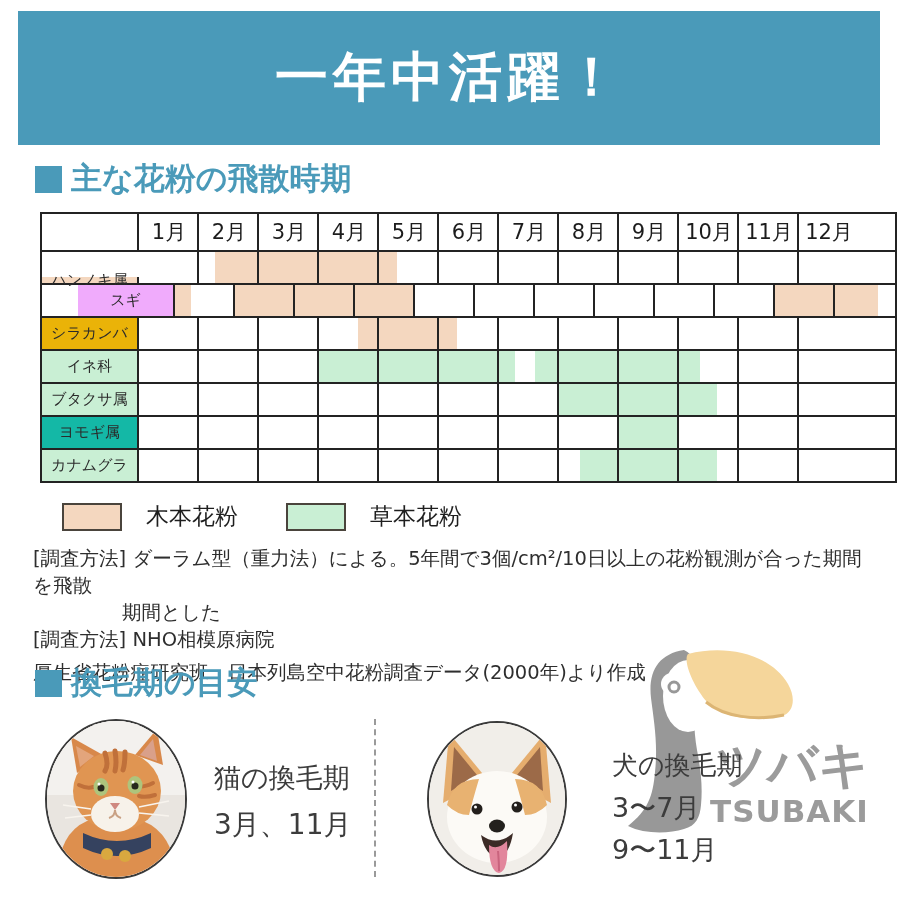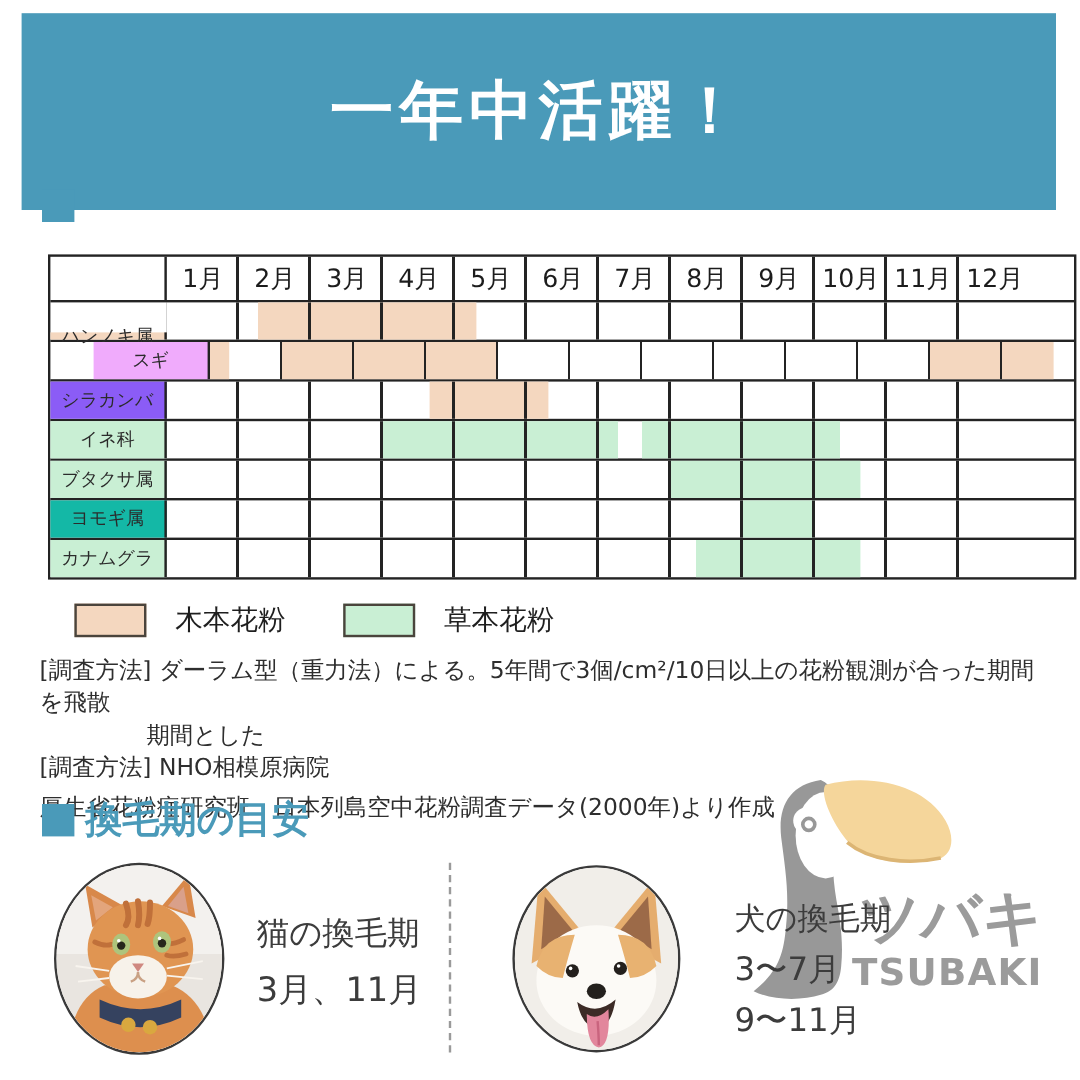--- a/index.html
+++ b/index.html
@@ -1,21 +1,21 @@
 <!DOCTYPE html>
 <html><head>
 <meta charset="utf-8">
 <style>
   html,body{margin:0;padding:0}
   body{
     width:900px;height:900px;position:relative;overflow:hidden;
     background:#ffffff;font-family:"DejaVu Sans","Liberation Sans",sans-serif;
   }
   
-  .banner{position:absolute;left:18px;top:11px;width:862px;height:164px;
+  .banner{position:absolute;left:18px;top:11px;width:862px;height:134px;
     background:#4a9ab9;display:flex;align-items:center;justify-content:center}
   .banner-title{color:#fff;font-size:53px;font-weight:bold;letter-spacing:5px}
 
   
   .sec-heading{position:absolute;display:flex;align-items:center;gap:9px;
     color:#4a9ab9;font-weight:bold;font-size:31px;white-space:nowrap}
   #heading-pollen{left:35px;top:158px}
   #heading-shedding{left:35px;top:662px}
   .bullet{width:27px;height:27px;background:#4a9ab9;flex:0 0 auto}
 
@@ -71,20 +71,21 @@
 </style>
 </head>
 <body>
 
 <div class="banner">
   <span class="banner-title">一年中活躍！</span>
 </div>
 
 <div class="sec-heading" id="heading-pollen">
   <span class="bullet"></span>
+  <span>主な花粉の飛散時期</span>
 </div>
 
 <div class="ptable">
   <div class="thead">
     <div class="corner"></div>
     <div class="thead-months">
         <div class="mh">1月</div>
         <div class="mh">2月</div>
         <div class="mh">3月</div>
         <div class="mh">4月</div>
@@ -107,21 +108,21 @@
       </div>
       <div class="trow">
         <div class="tlabel" style="background: #f0abfc; margin-left: 36px;">スギ</div>
         <div class="tmonths">
           <div class="bar" style="left: 0px; width: 16.2px; background: rgb(244, 215, 191);"></div>
           <div class="bar" style="left: 60px; width: 180px; background: rgb(244, 215, 191);"></div>
           <div class="bar" style="left: 600px; width: 103.2px; background: rgb(244, 215, 191);"></div>
         </div>
       </div>
       <div class="trow">
-        <div class="tlabel" style="background: #8b5cf6;">シラカンバ</div>
+        <div class="tlabel" style="background: #eab308;">シラカンバ</div>
         <div class="tmonths">
           <div class="bar" style="left: 219px; width: 99px; background: rgb(244, 215, 191);"></div>
         </div>
       </div>
       <div class="trow">
         <div class="tlabel" style="background: rgb(201, 239, 212);">イネ科</div>
         <div class="tmonths">
           <div class="bar" style="left: 180px; width: 196.2px; background: rgb(201, 239, 212);"></div>
           <div class="bar" style="left: 396px; width: 165px; background: rgb(201, 239, 212);"></div>
         </div>

